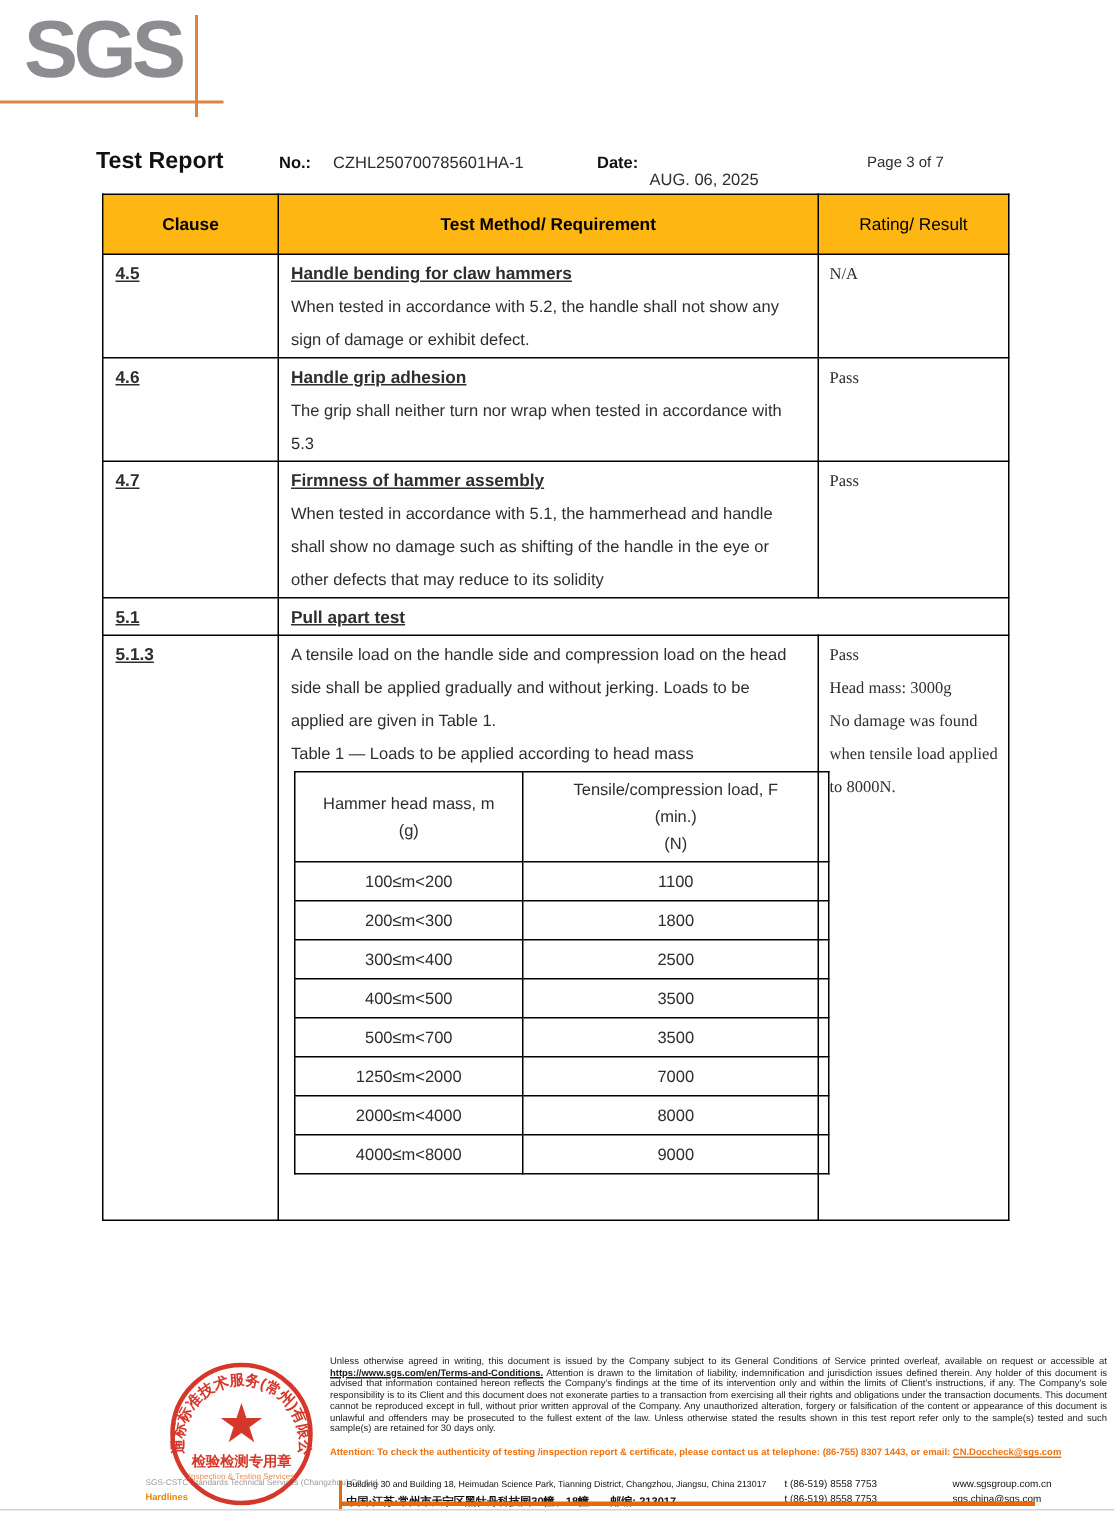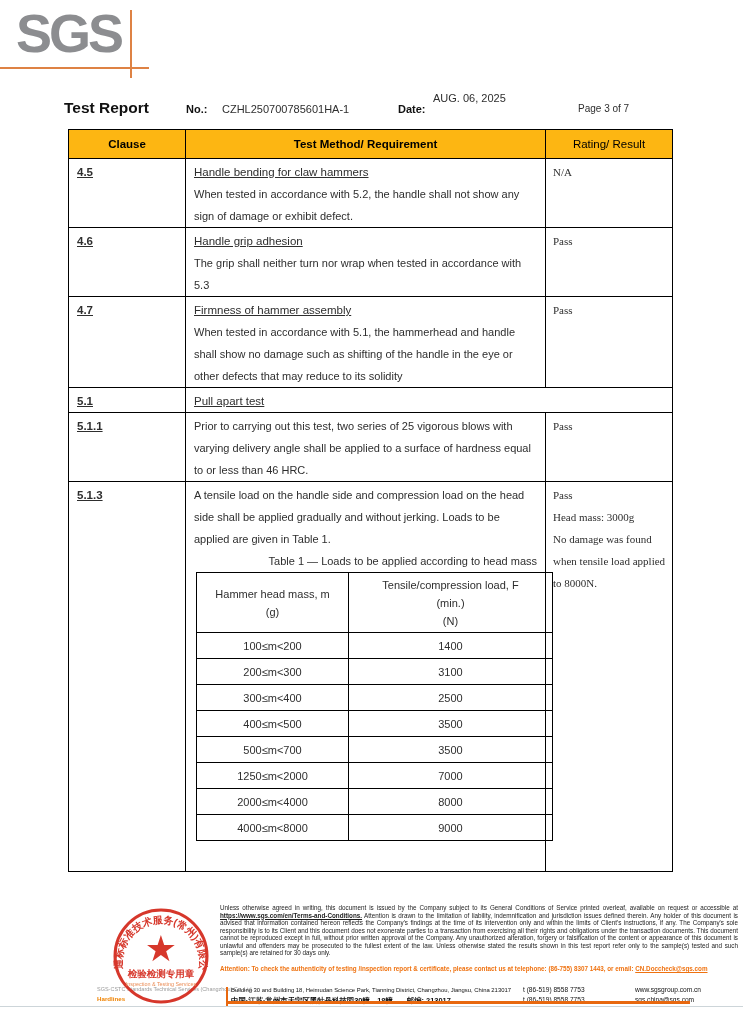--- a/index.html
+++ b/index.html
@@ -19,38 +19,38 @@
   .logo{position:absolute;left:16px;top:2px;font-size:54px;font-weight:bold;
         color:var(--logo_gray);letter-spacing:-3px;font-family:"Liberation Sans",sans-serif;}
   .logo-vline{position:absolute;left:130px;top:10px;width:1.5px;height:68px;background:var(--brand_orange_line);}
   .logo-hline{position:absolute;left:0;top:67px;width:149px;height:1.5px;background:var(--brand_orange_line);}
 
   
   .t-title{position:absolute;left:64px;top:99px;font-size:15.5px;font-weight:bold;color:#111;}
   .t-no-label{position:absolute;left:186px;top:103px;font-size:11px;font-weight:bold;color:#111;}
   .t-no{position:absolute;left:222px;top:103px;font-size:11px;color:#2e2e2e;}
   .t-date-label{position:absolute;left:398px;top:103px;font-size:11px;font-weight:bold;color:#111;}
-  .t-date{position:absolute;left:433px;top:92px;font-size:11px;color:#2e2e2e;}
+  .t-date{position:absolute;left:433px;top:114px;font-size:11px;color:#2e2e2e;}
   .t-page{position:absolute;left:578px;top:103px;font-size:10px;color:#2e2e2e;}
 
   
   table.main{position:absolute;left:68px;top:129px;width:604px;border-collapse:collapse;table-layout:fixed;}
   table.main th,table.main td{border:1.4px solid #000;vertical-align:top;}
-  table.main th{background:var(--table_header_yellow);height:29px;font-size:11.5px;
+  table.main th{background:var(--table_header_yellow);height:40px;font-size:11.5px;
                 vertical-align:middle;text-align:center;color:#000;}
   th.th-rating{font-weight:normal;}
   td.clause{padding:2px 6px 0 8px;font-size:11.5px;font-weight:bold;line-height:22px;}
   td.clause span{text-decoration:underline;}
   td.method{padding:2px 8px 0 8px;font-size:11px;line-height:22px;}
   td.rating{padding:2px 6px 0 7px;font-size:11px;line-height:22px;font-family:Liberation Serif, serif;}
-  .mtitle{font-size:11.5px;font-weight:normal;text-decoration:underline;}
+  .mtitle{font-size:11.5px;font-weight:bold;text-decoration:underline;}
   .h66{height:66px}.h67{height:67px}.h88{height:88px}.h22{height:22px}.h44{height:44px}.h390{height:390px}
 
   
-  .tcaption{text-align:right;font-size:11px;line-height:22px;}
+  .tcaption{text-align:left;font-size:11px;line-height:22px;}
   table.inner{border-collapse:collapse;margin:0 16px 0 2px;width:356px;table-layout:fixed;}
   table.inner th,table.inner td{border:1.2px solid #000;text-align:center;vertical-align:middle;
                 font-weight:normal;background:#fff;color:#2e2e2e;}
   table.inner th{height:60px;font-size:11px;line-height:18px;}
   table.inner td{height:26px;font-size:11px;}
   col.c1{width:152px}col.c2{width:204px}
 
   
   .disclaimer{position:absolute;left:220px;top:904px;width:518px;font-size:6.3px;line-height:7.55px;
               text-align:justify;color:#1c1c1c;}
@@ -127,27 +127,20 @@
       <td class="rating">Pass</td>
     </tr>
 
     <tr class="h22">
       <td class="clause"><span>5.1</span></td>
       <td class="method" colspan="2">
         <div class="mtitle">Pull apart test</div>
       </td>
     </tr>
 
-    <tr class="h67">
-      <td class="clause"><span>5.1.1</span></td>
-      <td class="method">
-        <div>Prior to carrying out this test, two series of 25 vigorous blows with varying delivery angle shall be applied to a surface of hardness equal to or less than 46 HRC.</div>
-      </td>
-      <td class="rating">Pass</td>
-    </tr>
 
 
     <tr class="h390">
       <td class="clause"><span>5.1.3</span></td>
       <td class="method">
         <div>A tensile load on the handle side and compression load on the head side shall be applied gradually and without jerking. Loads to be applied are given in Table 1.</div>
         <div class="tcaption">Table 1 — Loads to be applied according to head mass</div>
         <table class="inner">
           <colgroup>
                 <col class="c1">
@@ -160,25 +153,25 @@
               <div>(g)</div>
             </th>
             <th>
               <div>Tensile/compression load, F</div>
               <div>(min.)</div>
               <div>(N)</div>
             </th>
           </tr>
           <tr>
                   <td>100≤m&lt;200</td>
-                  <td>1400</td>
+                  <td>1100</td>
                 </tr>
           <tr>
                   <td>200≤m&lt;300</td>
-                  <td>3100</td>
+                  <td>1800</td>
                 </tr>
           <tr>
                   <td>300≤m&lt;400</td>
                   <td>2500</td>
                 </tr>
           <tr>
                   <td>400≤m&lt;500</td>
                   <td>3500</td>
                 </tr>
           <tr>

